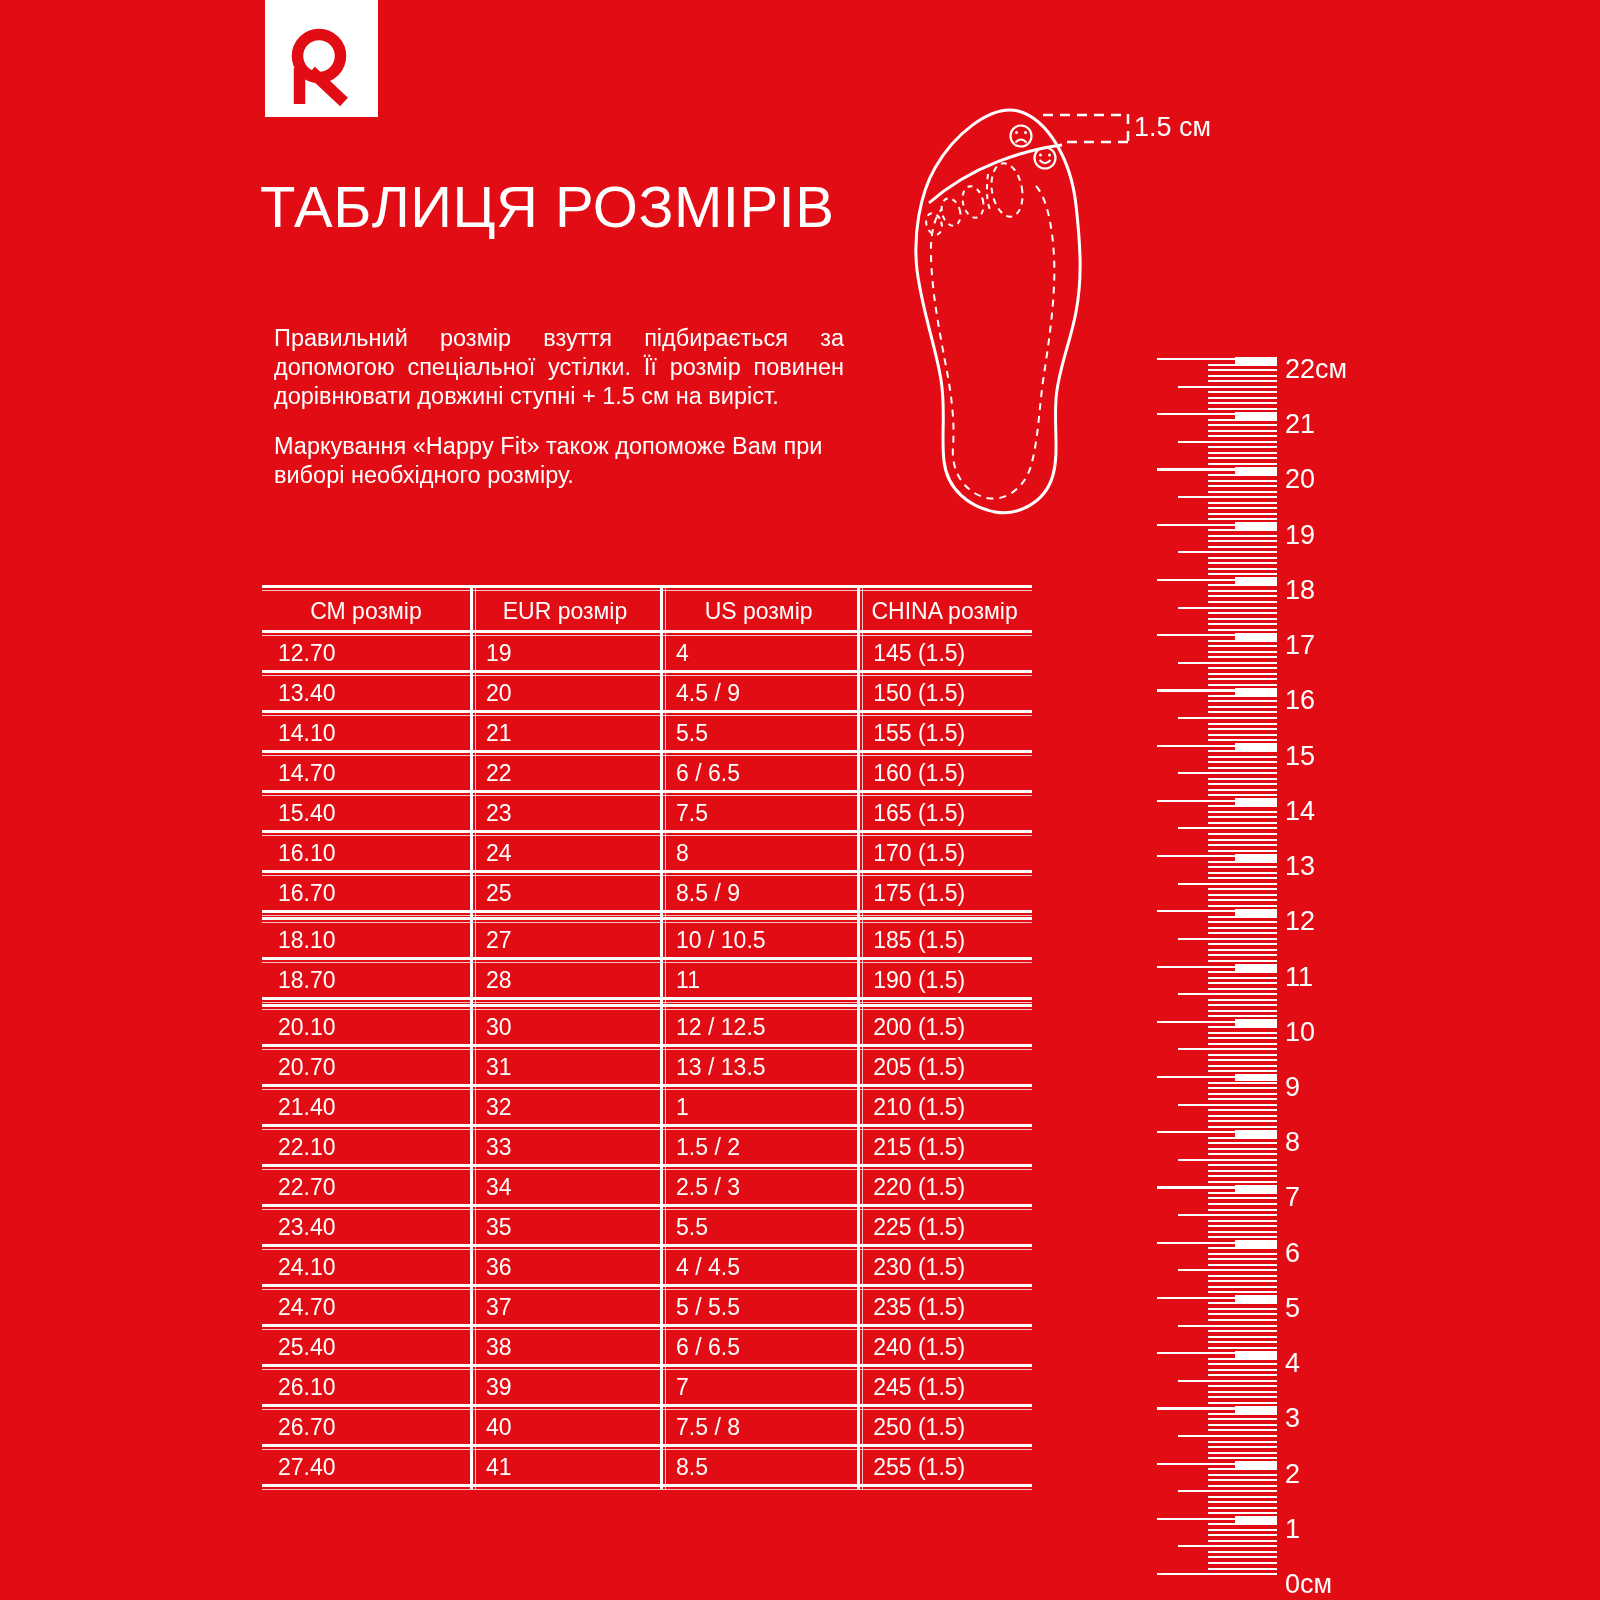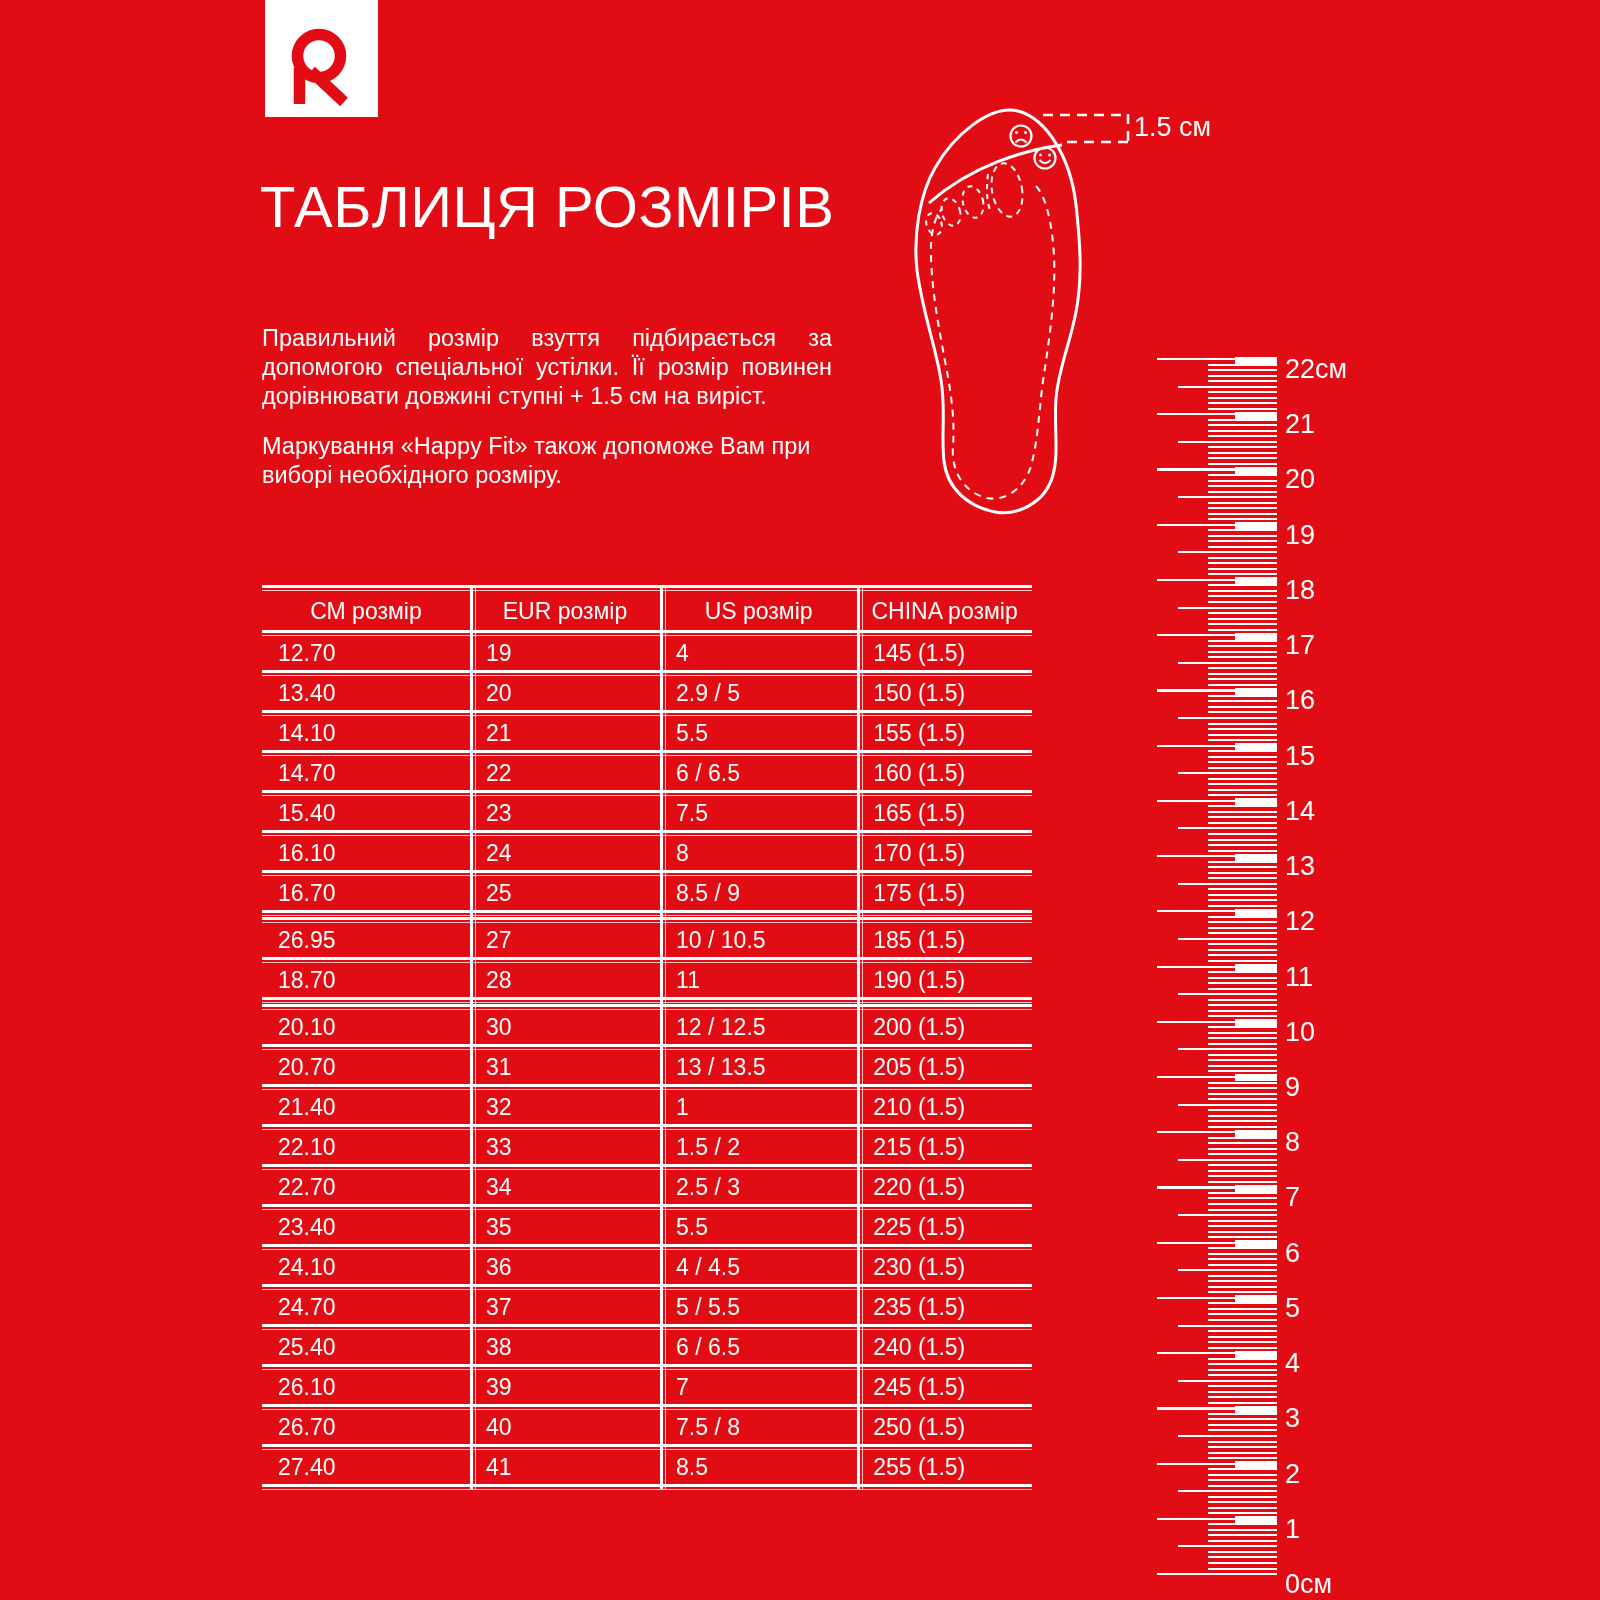--- a/index.html
+++ b/index.html
@@ -9,21 +9,21 @@
     font-family:"Liberation Sans","DejaVu Sans",sans-serif;
   }
   
   .logo-box{position:absolute;left:265px;top:0;width:113px;height:117px;background:#fff;}
   .logo-box svg{position:absolute;left:22px;top:26px;}
   
   .page-title{
     position:absolute;left:260px;top:176px;margin:0;
     font-size:58px;line-height:62px;font-weight:400;letter-spacing:.5px;white-space:nowrap;
   }
-  .para{position:absolute;left:262px;width:570px;font-size:23.5px;line-height:29px;}
+  .para{position:absolute;left:274px;width:570px;font-size:23.5px;line-height:29px;}
   .para-1{top:324px;}
   .para-2{top:432px;}
   .pline{white-space:nowrap;}
   .jline{white-space:normal;text-align:justify;text-align-last:justify;}
   
   .foot-svg{position:absolute;left:870px;top:80px;}
   .growth-label{position:absolute;left:1134px;top:112px;font-size:27px;line-height:30px;white-space:nowrap;}
   
   .size-table{position:absolute;left:262px;top:585px;width:770px;}
   .hline{position:relative;height:7px;}
@@ -118,21 +118,21 @@
       <div class="t-row">
         <div class="t-cell c0">12.70</div>
         <div class="t-cell c1">19</div>
         <div class="t-cell c2">4</div>
         <div class="t-cell c3">145 (1.5)</div>
       </div>
       <div class="hline"></div>
       <div class="t-row">
         <div class="t-cell c0">13.40</div>
         <div class="t-cell c1">20</div>
-        <div class="t-cell c2">2.9 / 5</div>
+        <div class="t-cell c2">4.5 / 9</div>
         <div class="t-cell c3">150 (1.5)</div>
       </div>
       <div class="hline"></div>
       <div class="t-row">
         <div class="t-cell c0">14.10</div>
         <div class="t-cell c1">21</div>
         <div class="t-cell c2">5.5</div>
         <div class="t-cell c3">155 (1.5)</div>
       </div>
       <div class="hline"></div>
@@ -159,21 +159,21 @@
       <div class="hline"></div>
       <div class="t-row">
         <div class="t-cell c0">16.70</div>
         <div class="t-cell c1">25</div>
         <div class="t-cell c2">8.5 / 9</div>
         <div class="t-cell c3">175 (1.5)</div>
       </div>
       <div class="hline"></div>
       <div class="hline"></div>
       <div class="t-row">
-        <div class="t-cell c0">26.95</div>
+        <div class="t-cell c0">18.10</div>
         <div class="t-cell c1">27</div>
         <div class="t-cell c2">10 / 10.5</div>
         <div class="t-cell c3">185 (1.5)</div>
       </div>
       <div class="hline"></div>
       <div class="t-row">
         <div class="t-cell c0">18.70</div>
         <div class="t-cell c1">28</div>
         <div class="t-cell c2">11</div>
         <div class="t-cell c3">190 (1.5)</div>

